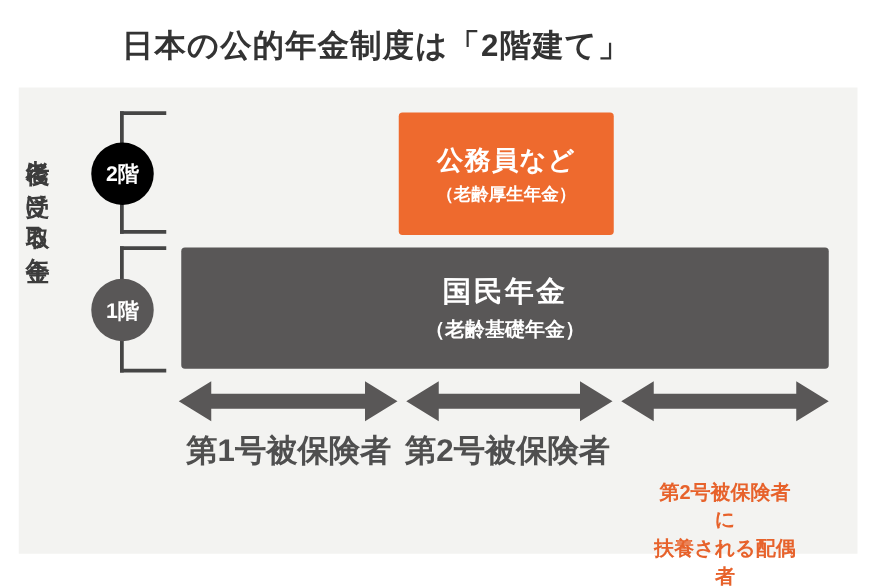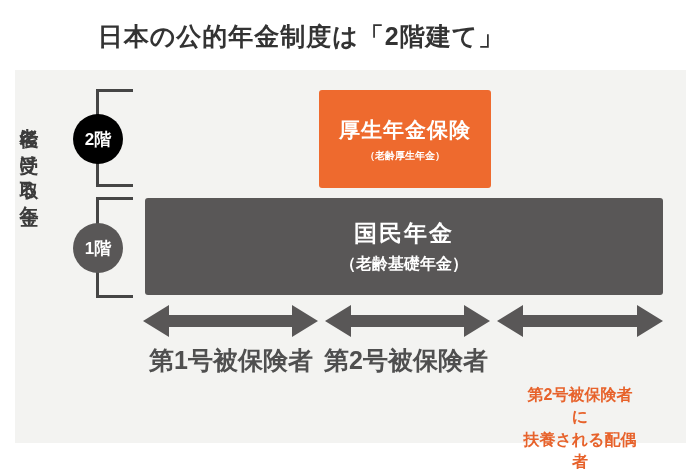--- a/index.html
+++ b/index.html
@@ -71,21 +71,21 @@
     color: #ffffff;
     border-radius: 3px;
     text-align: center;
   }
   .pension-box.kosei { left: 319px; top: 90px; width: 172px; height: 98px; background: #ee6a2e; }
   .pension-box.kokumin { left: 145px; top: 198px; width: 518px; height: 97px; background: #595757; }
   .pension-box .box-title { font-weight: bold; }
   .kosei .box-title { font-size: 21px; letter-spacing: 1px; }
   .kokumin .box-title { font-size: 23px; letter-spacing: 2px; }
   .pension-box .box-subtitle { font-weight: bold; margin-top: 5px; }
-  .kosei .box-subtitle { font-size: 10px; }
+  .kosei .box-subtitle { font-size: 14px; }
   .kokumin .box-subtitle { font-size: 16px; }
   .arrows-svg { position: absolute; left: 140px; top: 303px; }
   .cat-label {
     position: absolute;
     top: 344px;
     transform: translateX(-50%);
     font-size: 25px;
     font-weight: bold;
     color: #4f4f4f;
     white-space: nowrap;
@@ -120,21 +120,21 @@
   <div class="floor-badge floor2">
     <span>2階</span>
   </div>
 
   <div class="bracket floor1"></div>
   <div class="floor-badge floor1">
     <span>1階</span>
   </div>
 
   <div class="pension-box kosei">
-    <div class="box-title">厚生年金保険</div>
+    <div class="box-title">公務員など</div>
     <div class="box-subtitle">（老齢厚生年金）</div>
   </div>
 
   <div class="pension-box kokumin">
     <div class="box-title">国民年金</div>
     <div class="box-subtitle">（老齢基礎年金）</div>
   </div>
 
   <svg class="arrows-svg" width="530" height="38" viewBox="0 0 530 38">
     <polygon fill="#595757" points="3,18 29,2 29,12 152,12 152,2 178,18 152,34 152,24 29,24 29,34"></polygon>

